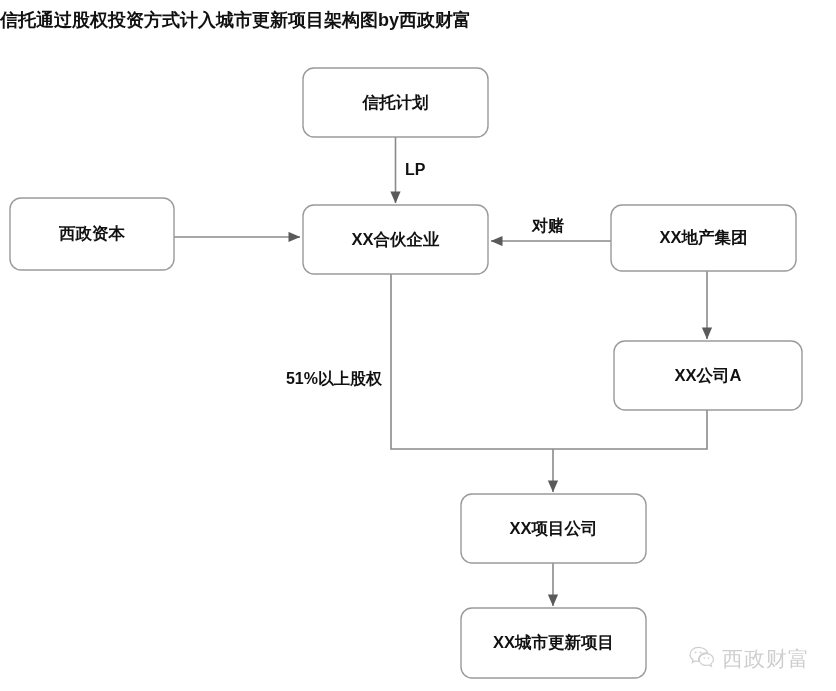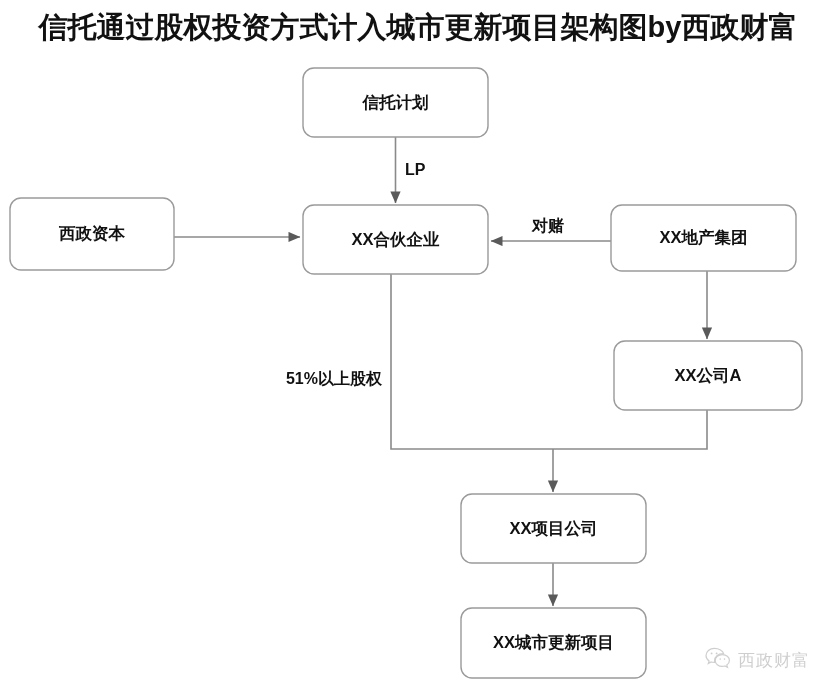--- a/index.html
+++ b/index.html
@@ -12,22 +12,22 @@
     height: 691px;
     overflow: hidden;
     font-family: "Liberation Sans", "DejaVu Sans", sans-serif;
     position: relative;
   }
   #chart-title {
     position: absolute;
     top: 8px;
     left: 0;
     width: 836px;
-    text-align: center;
-    font-size: 29px;
+    text-align: left;
+    font-size: 18px;
     font-weight: bold;
     color: #111111;
     letter-spacing: 0px;
     white-space: nowrap;
   }
   #diagram-canvas {
     position: absolute;
     top: 0;
     left: 0;
   }
@@ -63,21 +63,21 @@
     right: 26px;
     bottom: 18px;
     display: flex;
     align-items: center;
     gap: 7px;
     opacity: 0.42;
     pointer-events: none;
   }
   #watermark .wm-text {
     font-family: Liberation Mono, monospace;
-    font-size: 17px;
+    font-size: 21px;
     color: #8d8d8d;
     letter-spacing: 1px;
   }
 </style>
 </head>
 <body>
 
 <div id="chart-title">信托通过股权投资方式计入城市更新项目架构图by西政财富</div>
 
 <svg id="diagram-canvas" width="836" height="691" viewBox="0 0 836 691">

